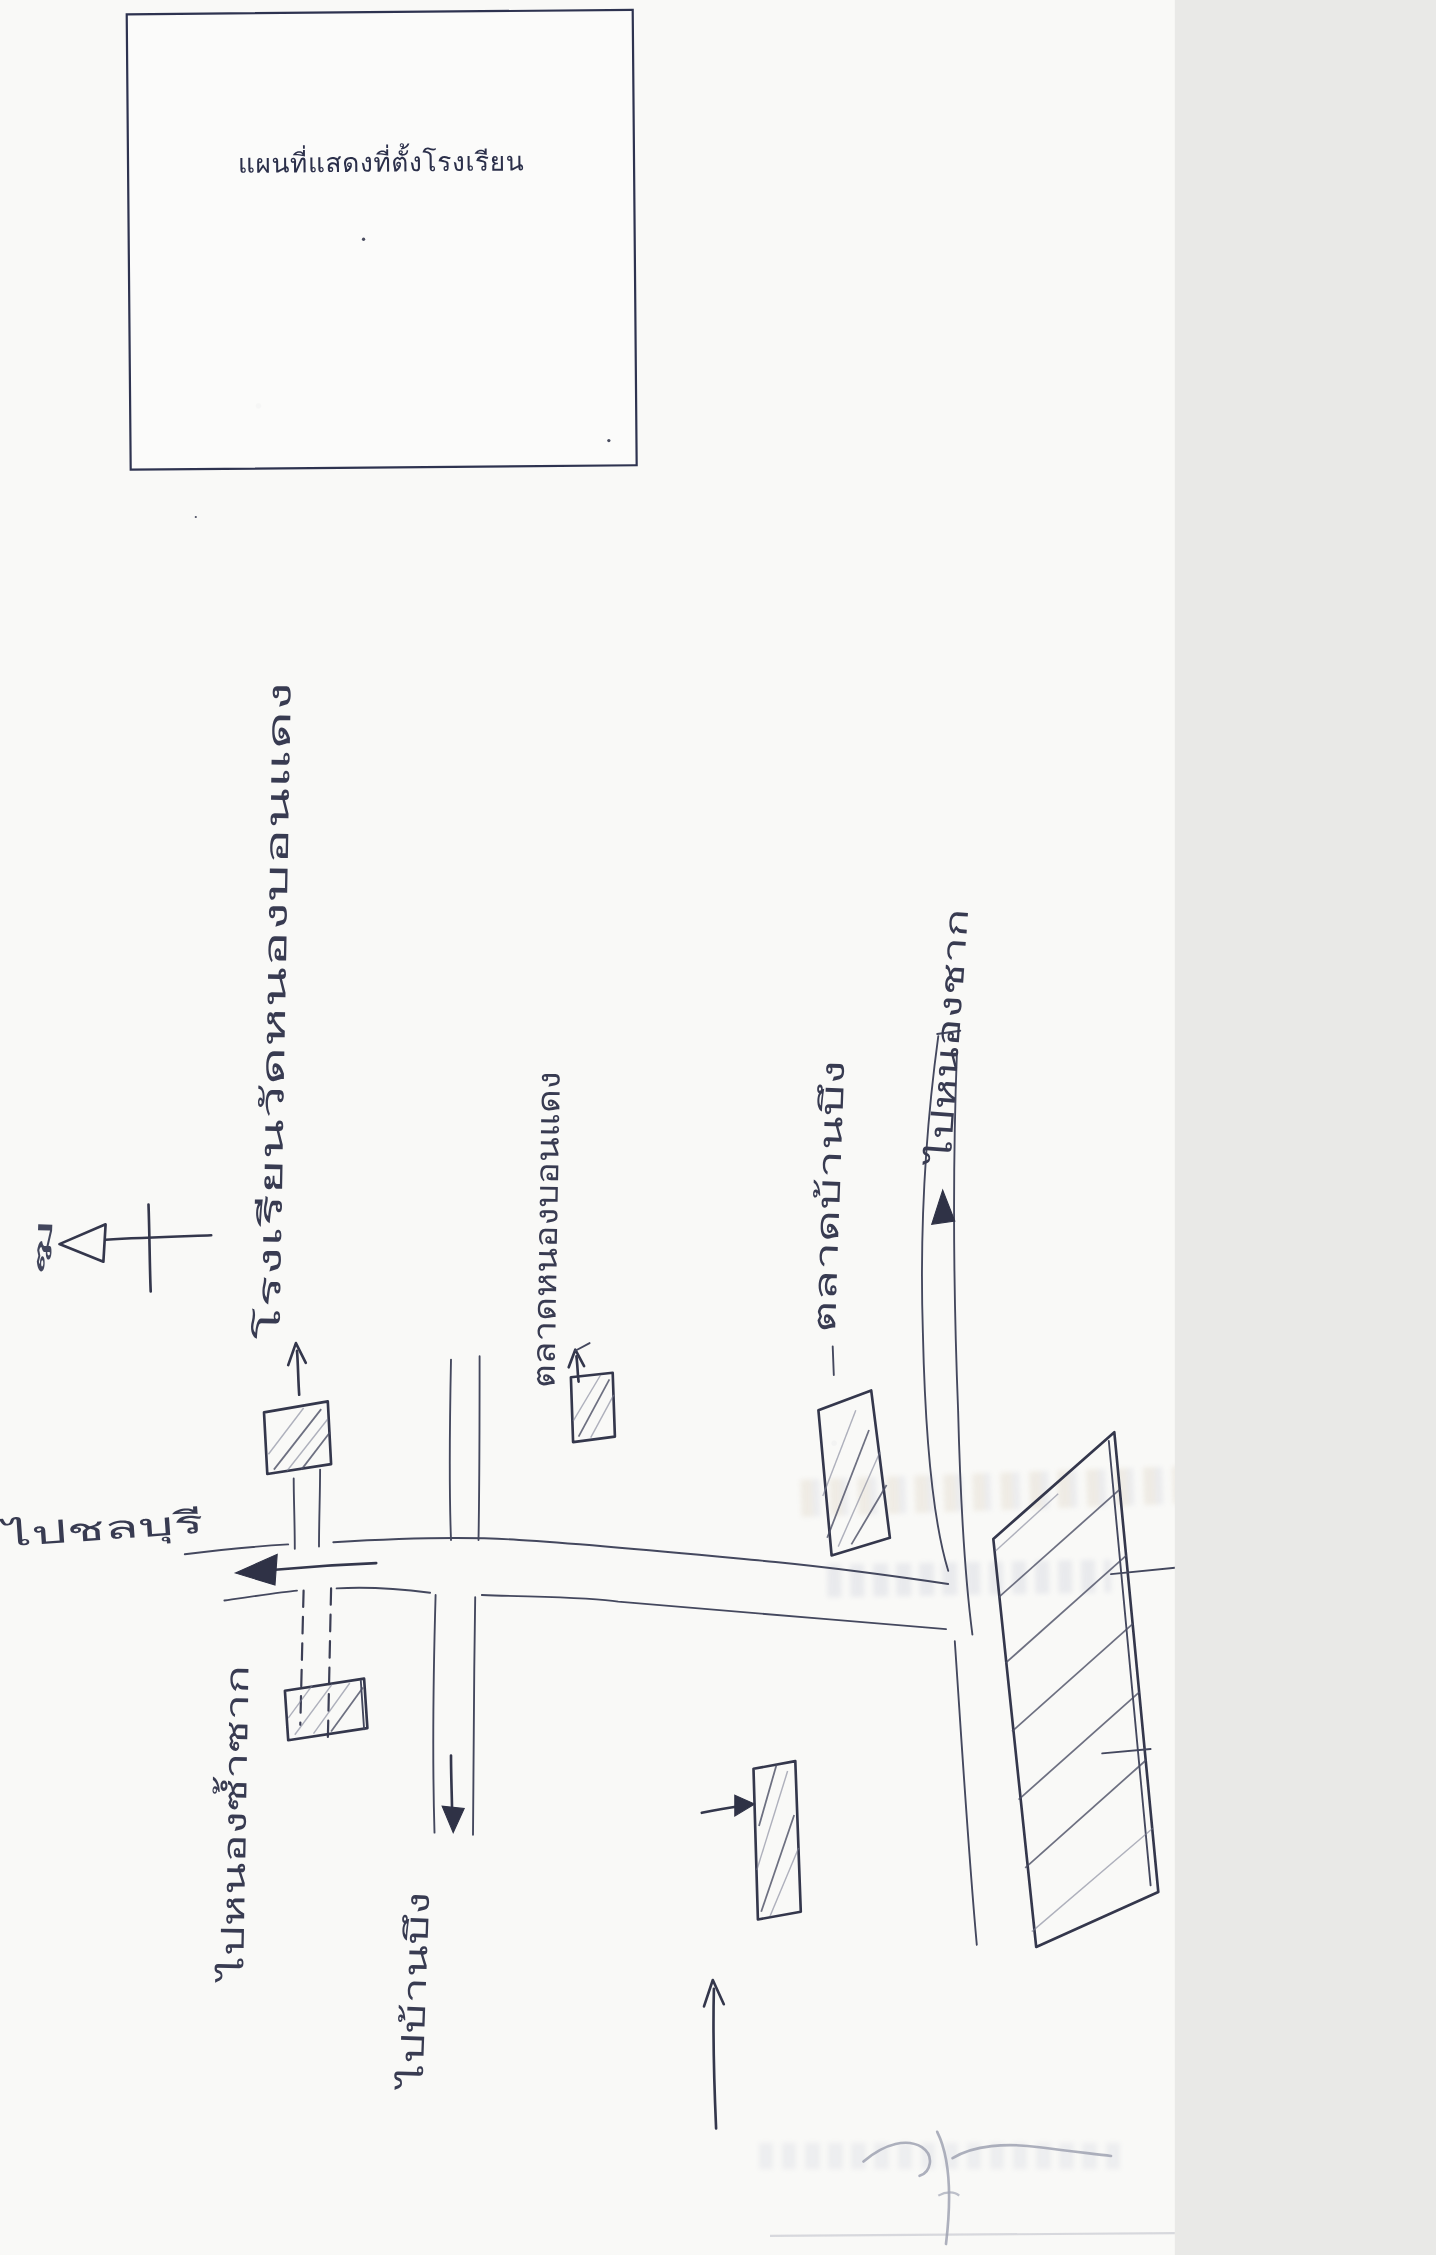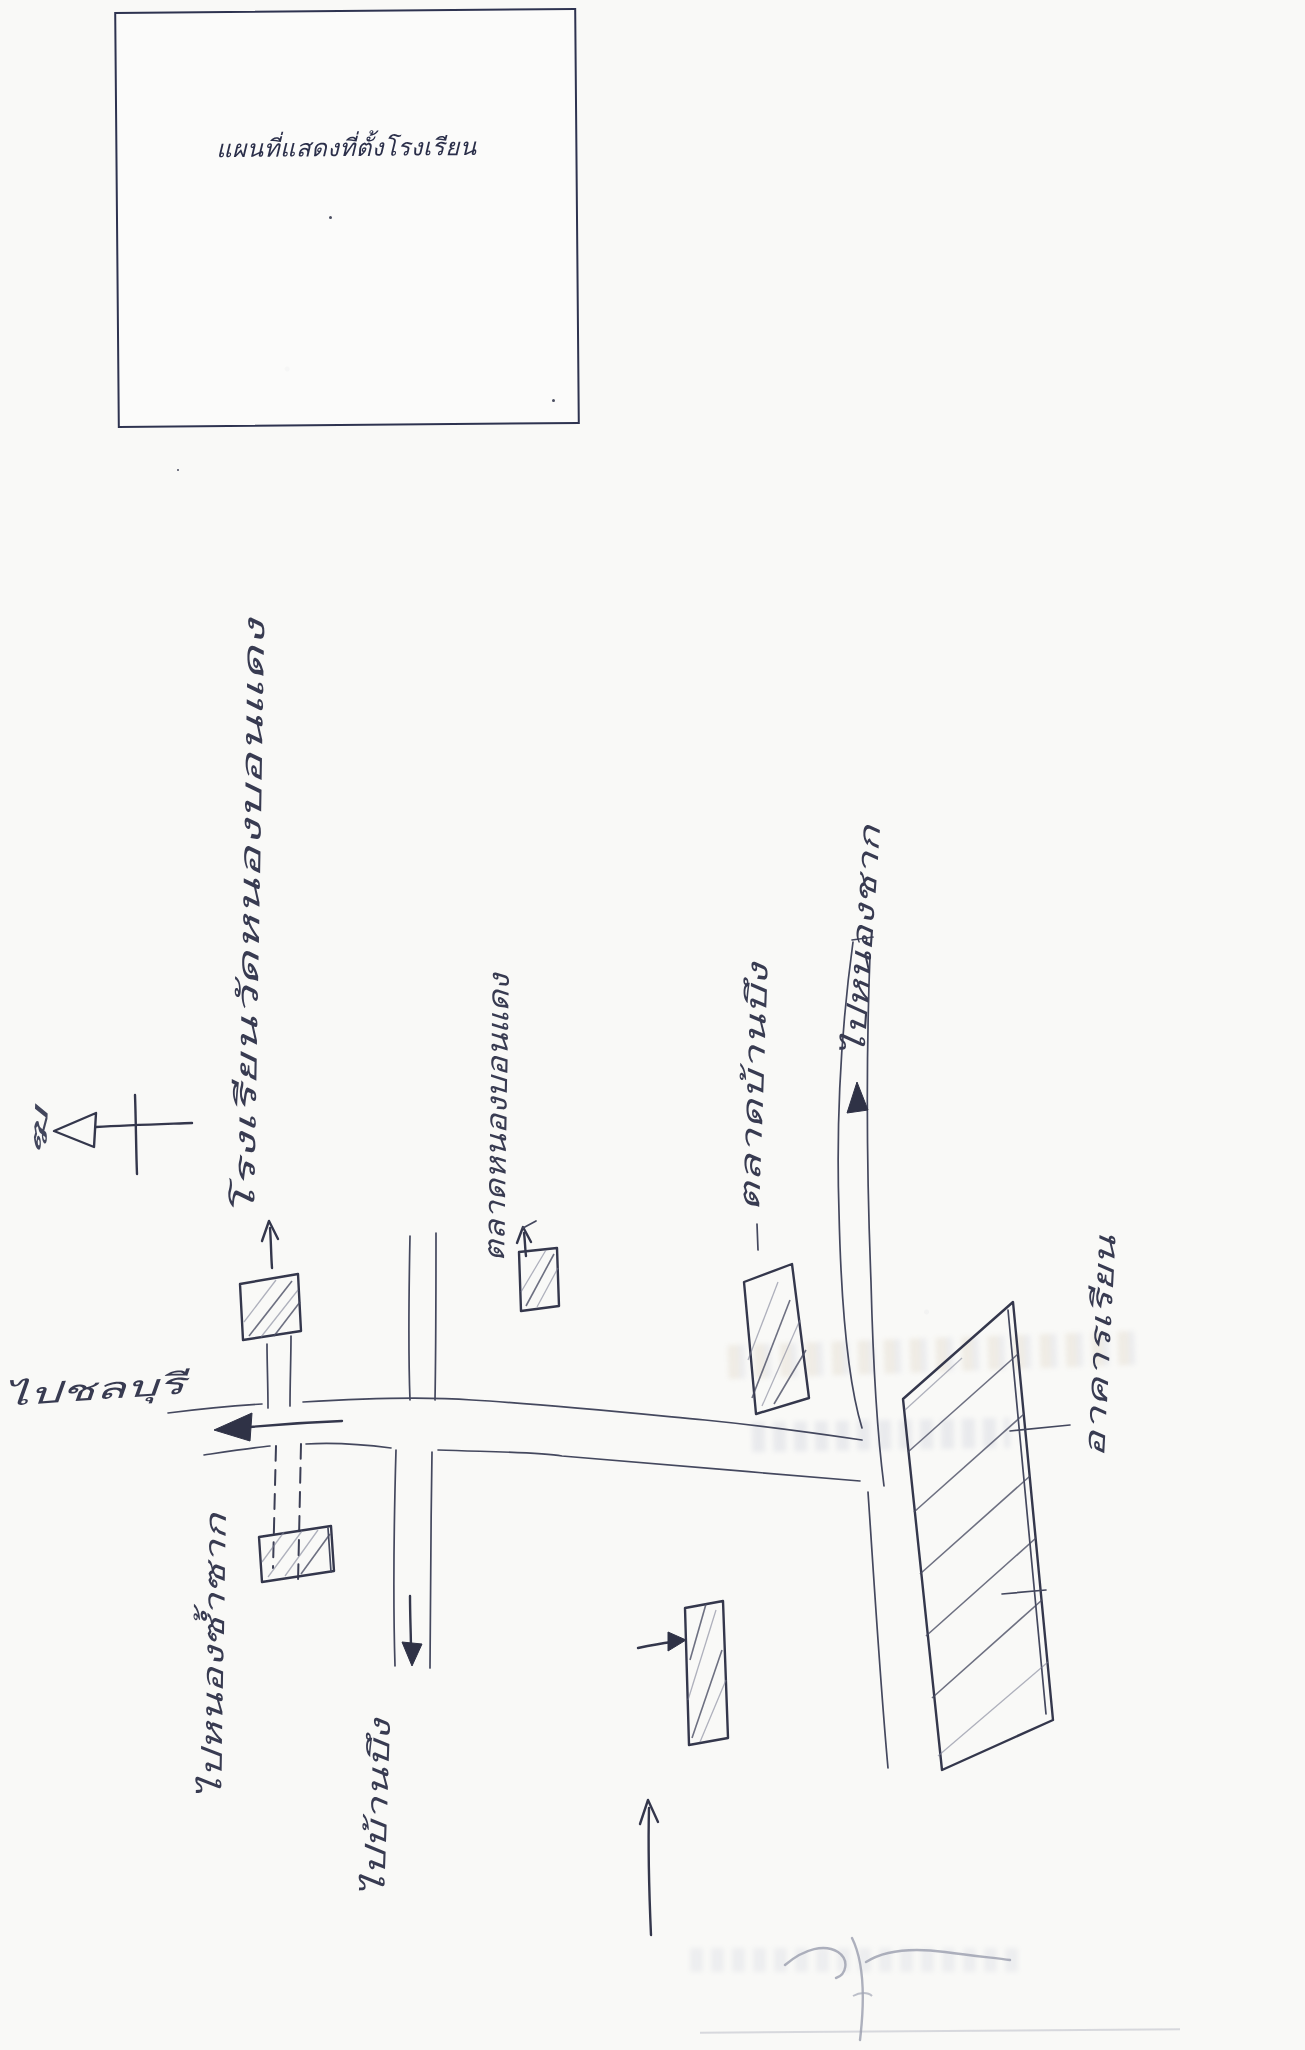--- a/index.html
+++ b/index.html
@@ -1,19 +1,19 @@
 <!DOCTYPE html>
 <html><head>
 <meta charset="utf-8">
 <style>
   html,body{margin:0;padding:0;}
   body{font-family:"DejaVu Sans","Liberation Sans",sans-serif;background:#e9e9e7;}
-  .page{position:relative;width:1305px;height:2050px;background:#f9f9f7;overflow:hidden;
+  .page{position:relative;width:1068px;height:2050px;background:#f9f9f7;overflow:hidden;
         background-image:radial-gradient(circle at 22% 18%, rgba(210,212,216,.18) 0 2px, transparent 3px),
-                         radial-gradient(circle at 71% 64%, rgba(205,207,214,.14) 0 2px, transparent 3px);font-style:italic;}
+                         radial-gradient(circle at 71% 64%, rgba(205,207,214,.14) 0 2px, transparent 3px);}
   .title-box{position:absolute;left:116px;top:10px;width:458px;height:412px;
              border:2px solid #2e3350;transform:rotate(-0.5deg);background:rgba(255,255,255,.35);}
   .title-text{position:absolute;left:0;right:0;top:116px;text-align:center;
               font-size:24px;color:#2b2f4a;letter-spacing:.5px;
               font-family:"DejaVu Serif","Liberation Serif",serif;}
   .speck{position:absolute;background:#4a4d60;border-radius:50%;}
   svg.map{position:absolute;left:0;top:0;}
   .ink{stroke:#34374c;fill:none;stroke-width:2.4;stroke-linecap:round;stroke-linejoin:round;}
   .ink-thin{stroke:#44485e;fill:none;stroke-width:1.7;stroke-linecap:round;}
   .ink-dash{stroke:#3c3f55;fill:none;stroke-width:2;stroke-dasharray:15 9;stroke-linecap:round;}

